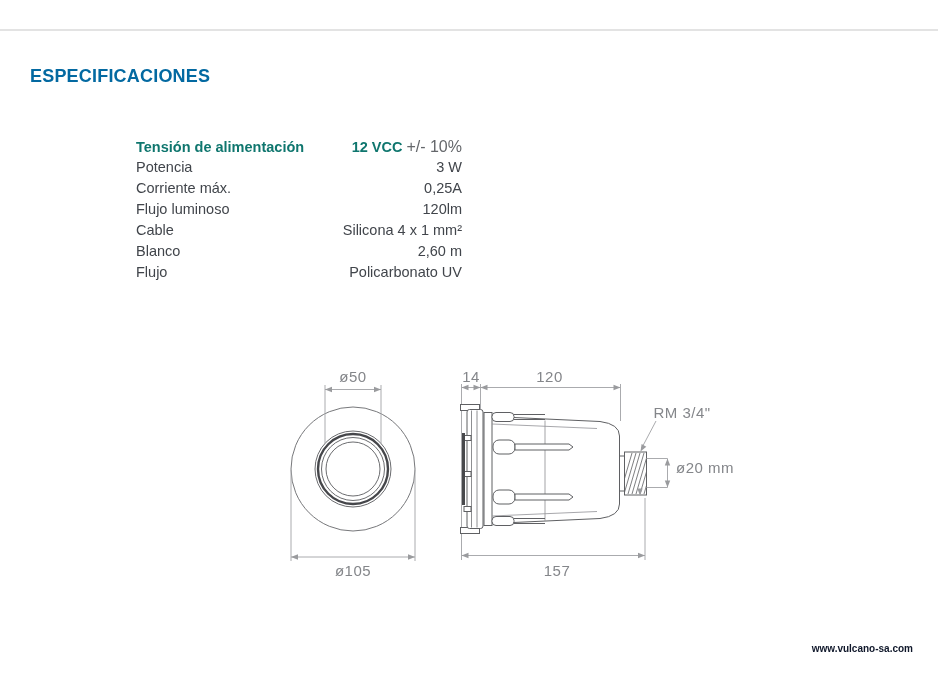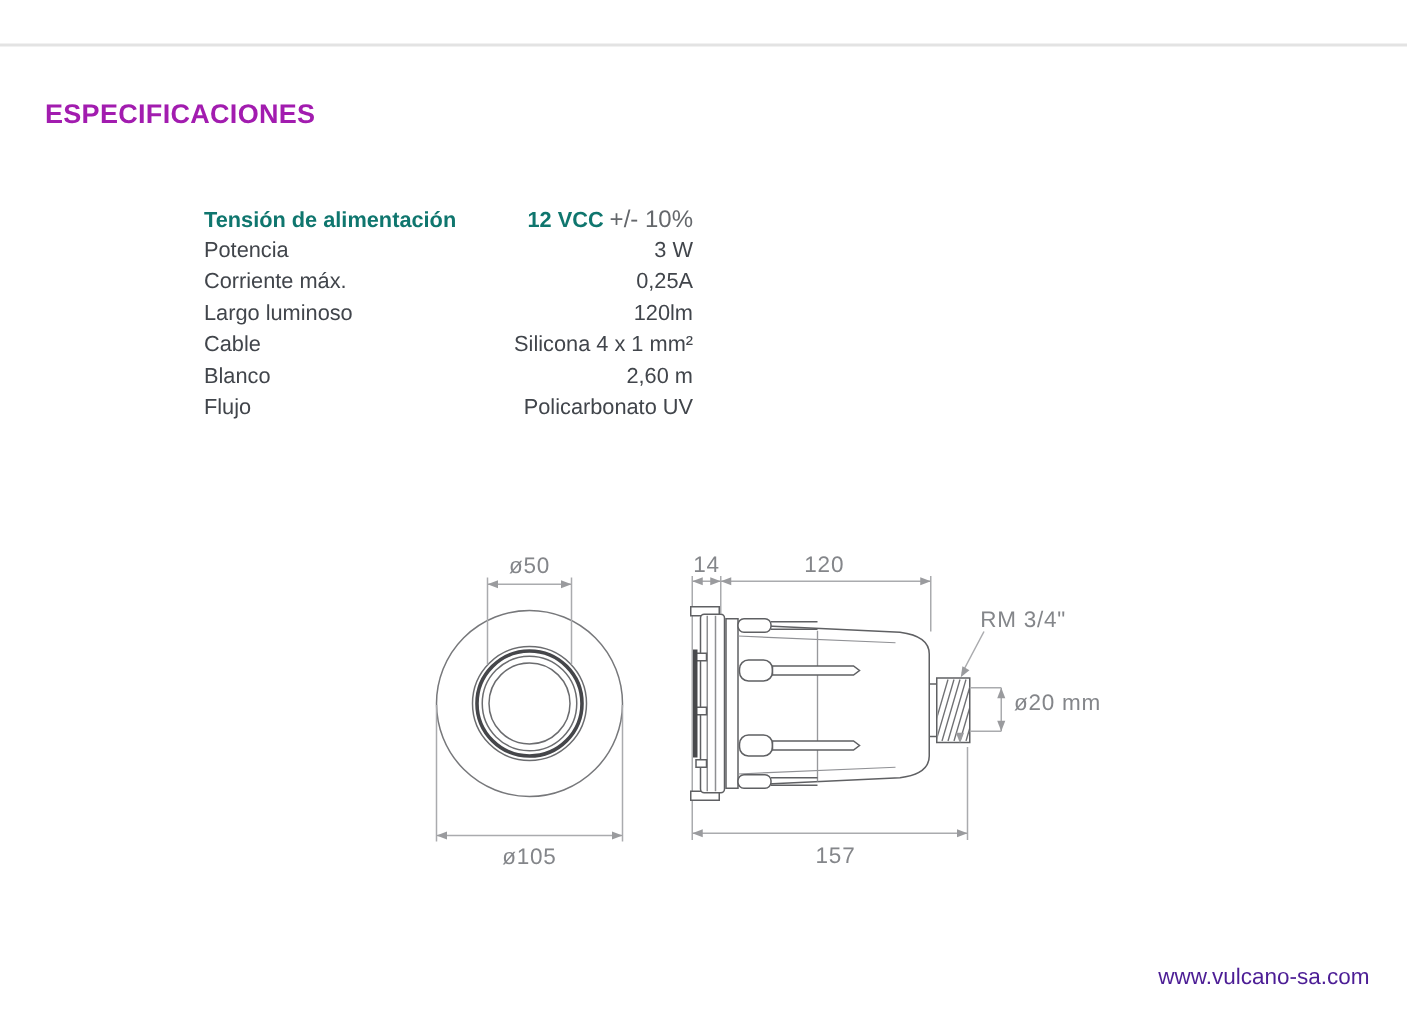--- a/index.html
+++ b/index.html
@@ -3,39 +3,39 @@
 <meta charset="utf-8">
 <style>
   html,body{margin:0;padding:0;background:#fff;}
   #page{
     position:relative;width:938px;height:683px;background:#ffffff;
     font-family:"Liberation Sans","DejaVu Sans",sans-serif;overflow:hidden;
   }
   .top-divider{position:absolute;left:0;top:29px;width:938px;height:2px;background:#e3e3e3;}
   .page-title{
     position:absolute;left:30px;top:66px;margin:0;
-    font-size:18px;font-weight:bold;color:#a21caf;letter-spacing:.2px;
+    font-size:18px;font-weight:bold;color:#0369a1;letter-spacing:.2px;
   }
   .spec-table{position:absolute;left:136px;top:136px;width:326px;}
   .spec-row{
     display:flex;justify-content:space-between;align-items:baseline;
     height:21px;line-height:21px;font-size:14.5px;color:#41454b;
   }
   .spec-row .label{white-space:nowrap;}
   .spec-row .value{white-space:nowrap;text-align:right;}
   .spec-row.first .label,.spec-row.first .value-main{font-weight:bold;color:#0f766e;}
   .value-suffix{font-size:16px;color:#64676b;margin-left:4px;font-weight:normal;}
   .drawing-svg{position:absolute;left:0;top:0;}
   .dim-text{
     font-family:"Liberation Sans","DejaVu Sans",sans-serif;
     font-size:15px;fill:#84868a;letter-spacing:.5px;
   }
   .footer-site{
     position:absolute;top:643px;right:25px;margin:0;
-    font-size:15px;font-weight:normal;color:#4c1d95;
+    font-size:10px;font-weight:bold;color:#0f172a;
   }
 </style>
 </head>
 <body>
 
 <div id="page">
 
   <div class="top-divider"></div>
 
   <h1 class="page-title">ESPECIFICACIONES</h1>
@@ -47,21 +47,21 @@
     </div>
     <div class="spec-row">
       <span class="label">Potencia</span>
       <span class="value">3 W</span>
     </div>
     <div class="spec-row">
       <span class="label">Corriente máx.</span>
       <span class="value">0,25A</span>
     </div>
     <div class="spec-row">
-      <span class="label">Largo luminoso</span>
+      <span class="label">Flujo luminoso</span>
       <span class="value">120lm</span>
     </div>
     <div class="spec-row">
       <span class="label">Cable</span>
       <span class="value">Silicona 4 x 1 mm²</span>
     </div>
     <div class="spec-row">
       <span class="label">Blanco</span>
       <span class="value">2,60 m</span>
     </div>

